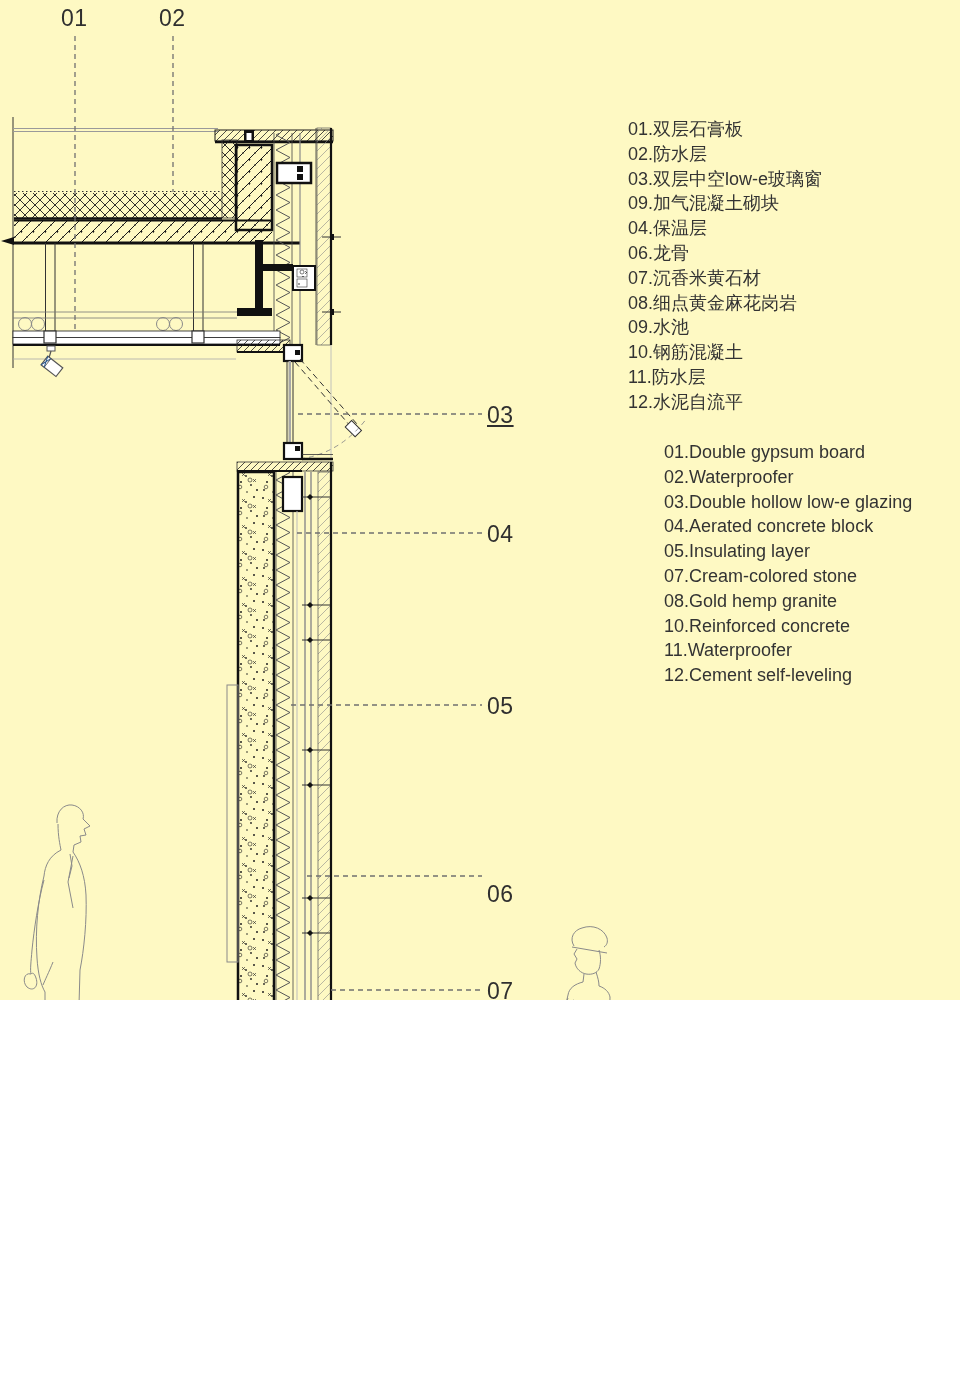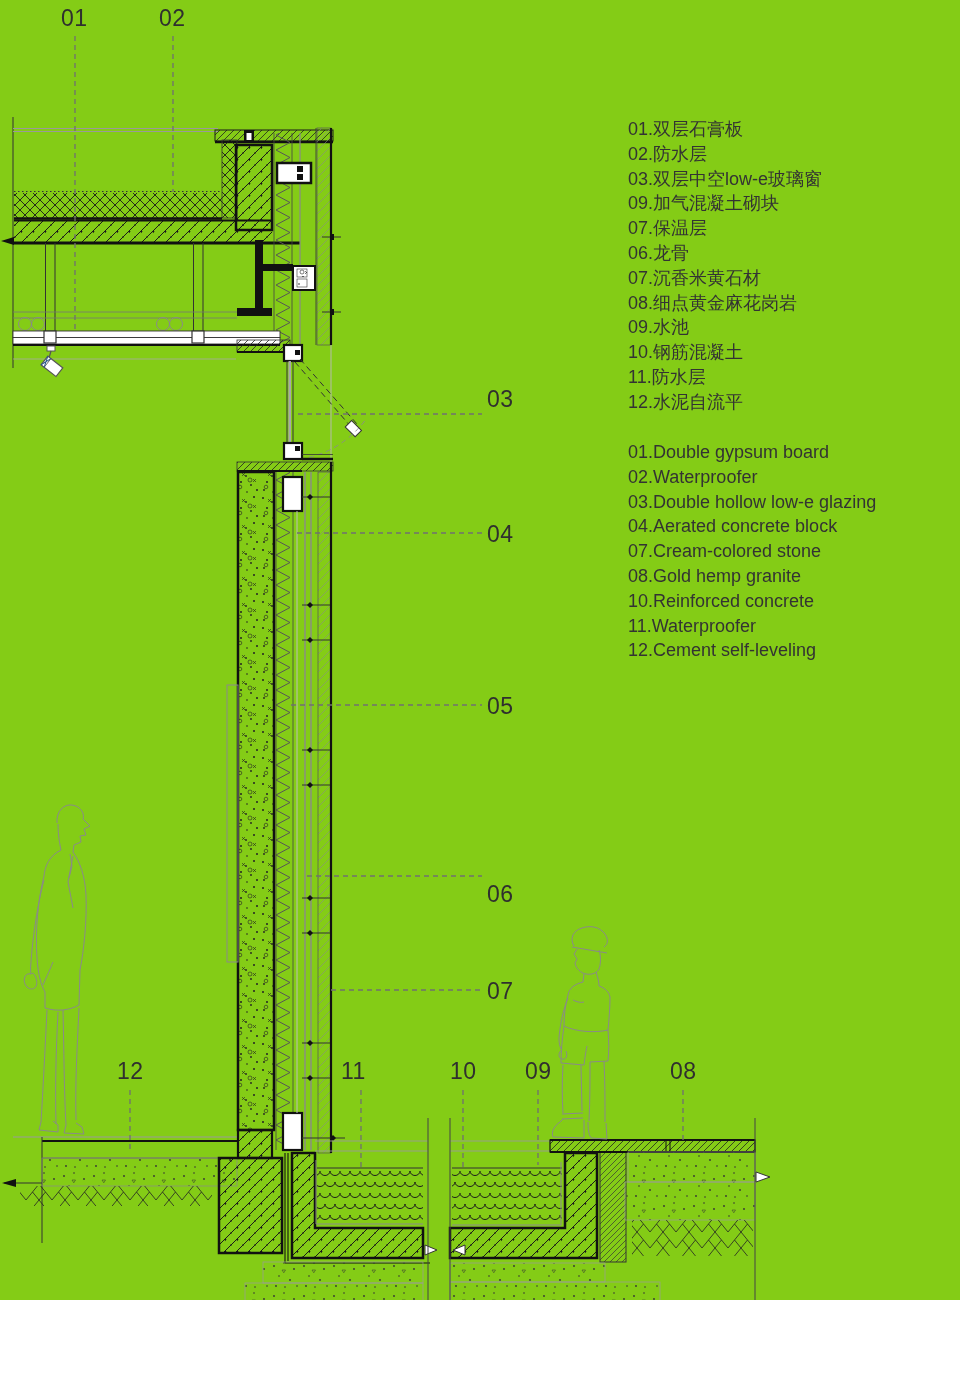--- a/index.html
+++ b/index.html
@@ -1,16 +1,16 @@
 <!DOCTYPE html>
 <html><head>
 <meta charset="utf-8">
 <style>
   html,body{margin:0;padding:0;background:#fff;}
-  .stage{position:relative;width:960px;height:1300px;background:#84cc16;overflow:hidden;
+  .stage{position:relative;width:960px;height:1000px;background:#fef9c3;overflow:hidden;
          font-family:"Liberation Sans","DejaVu Sans",sans-serif;}
   svg{position:absolute;left:0;top:0;}
   .co{position:absolute;font-size:23px;color:#2f2f2f;letter-spacing:0.5px;white-space:nowrap;}
   .legend{position:absolute;left:628px;color:#333;font-size:18px;line-height:24.8px;white-space:nowrap;}
   .legend div{height:24.8px;}
 </style>
 </head>
 <body>
 
 <div class="stage">
@@ -346,50 +346,51 @@
   <path d="M562,1114 L583,1113 M562,1119 L583,1118"></path>
   <path d="M563,1119 L560,1122 C554,1126 551,1132 553,1137 L584,1138 L584,1120"></path>
   <path d="M590,1062 C590,1080 590,1100 589,1121"></path>
   <path d="M604,1061 C605,1080 605,1102 605,1122"></path>
   <path d="M588,1122 C588,1130 589,1135 591,1138 L607,1139 L606,1123"></path>
 </g>
 </svg>
 
 <div class="co" style="left:61px;top:5px;">01</div>
 <div class="co" style="left:159px;top:5px;">02</div>
-<div class="co" style="left:487px;top:386px;">03</div>
+<div class="co" style="left:487px;top:402px;text-decoration:underline;">03</div>
 <div class="co" style="left:487px;top:521px;">04</div>
 <div class="co" style="left:487px;top:693px;text-align:center;">05</div>
 <div class="co" style="left:487px;top:864px;margin-top:17px;">06</div>
 <div class="co" style="left:487px;top:978px;">07</div>
 <div class="co" style="left:670px;top:1058px;">08</div>
 <div class="co" style="left:525px;top:1058px;">09</div>
 <div class="co" style="left:450px;top:1058px;">10</div>
 <div class="co" style="left:341px;top:1058px;">11</div>
 <div class="co" style="left:117px;top:1058px;">12</div>
 
 <div class="legend" style="top:117px;">
   <div>01.双层石膏板</div>
   <div>02.防水层</div>
   <div>03.双层中空low-e玻璃窗</div>
   <div>09.加气混凝土砌块</div>
-  <div>07.保温层</div>
+  <div>04.保温层</div>
   <div>06.龙骨</div>
   <div>07.沉香米黄石材</div>
   <div>08.细点黄金麻花岗岩</div>
   <div>09.水池</div>
   <div>10.钢筋混凝土</div>
   <div>11.防水层</div>
   <div>12.水泥自流平</div>
 </div>
-<div class="legend" style="top:440px;">
+<div class="legend" style="top:440px;margin-left:36px;">
   <div>01.Double gypsum board</div>
   <div>02.Waterproofer</div>
   <div>03.Double hollow low-e glazing</div>
   <div>04.Aerated concrete block</div>
+  <div>05.Insulating layer</div>
   <div>07.Cream-colored stone</div>
   <div>08.Gold hemp granite</div>
   <div>10.Reinforced concrete</div>
   <div>11.Waterproofer</div>
   <div>12.Cement self-leveling</div>
 </div>
 
 </div>
 
 </body></html>

